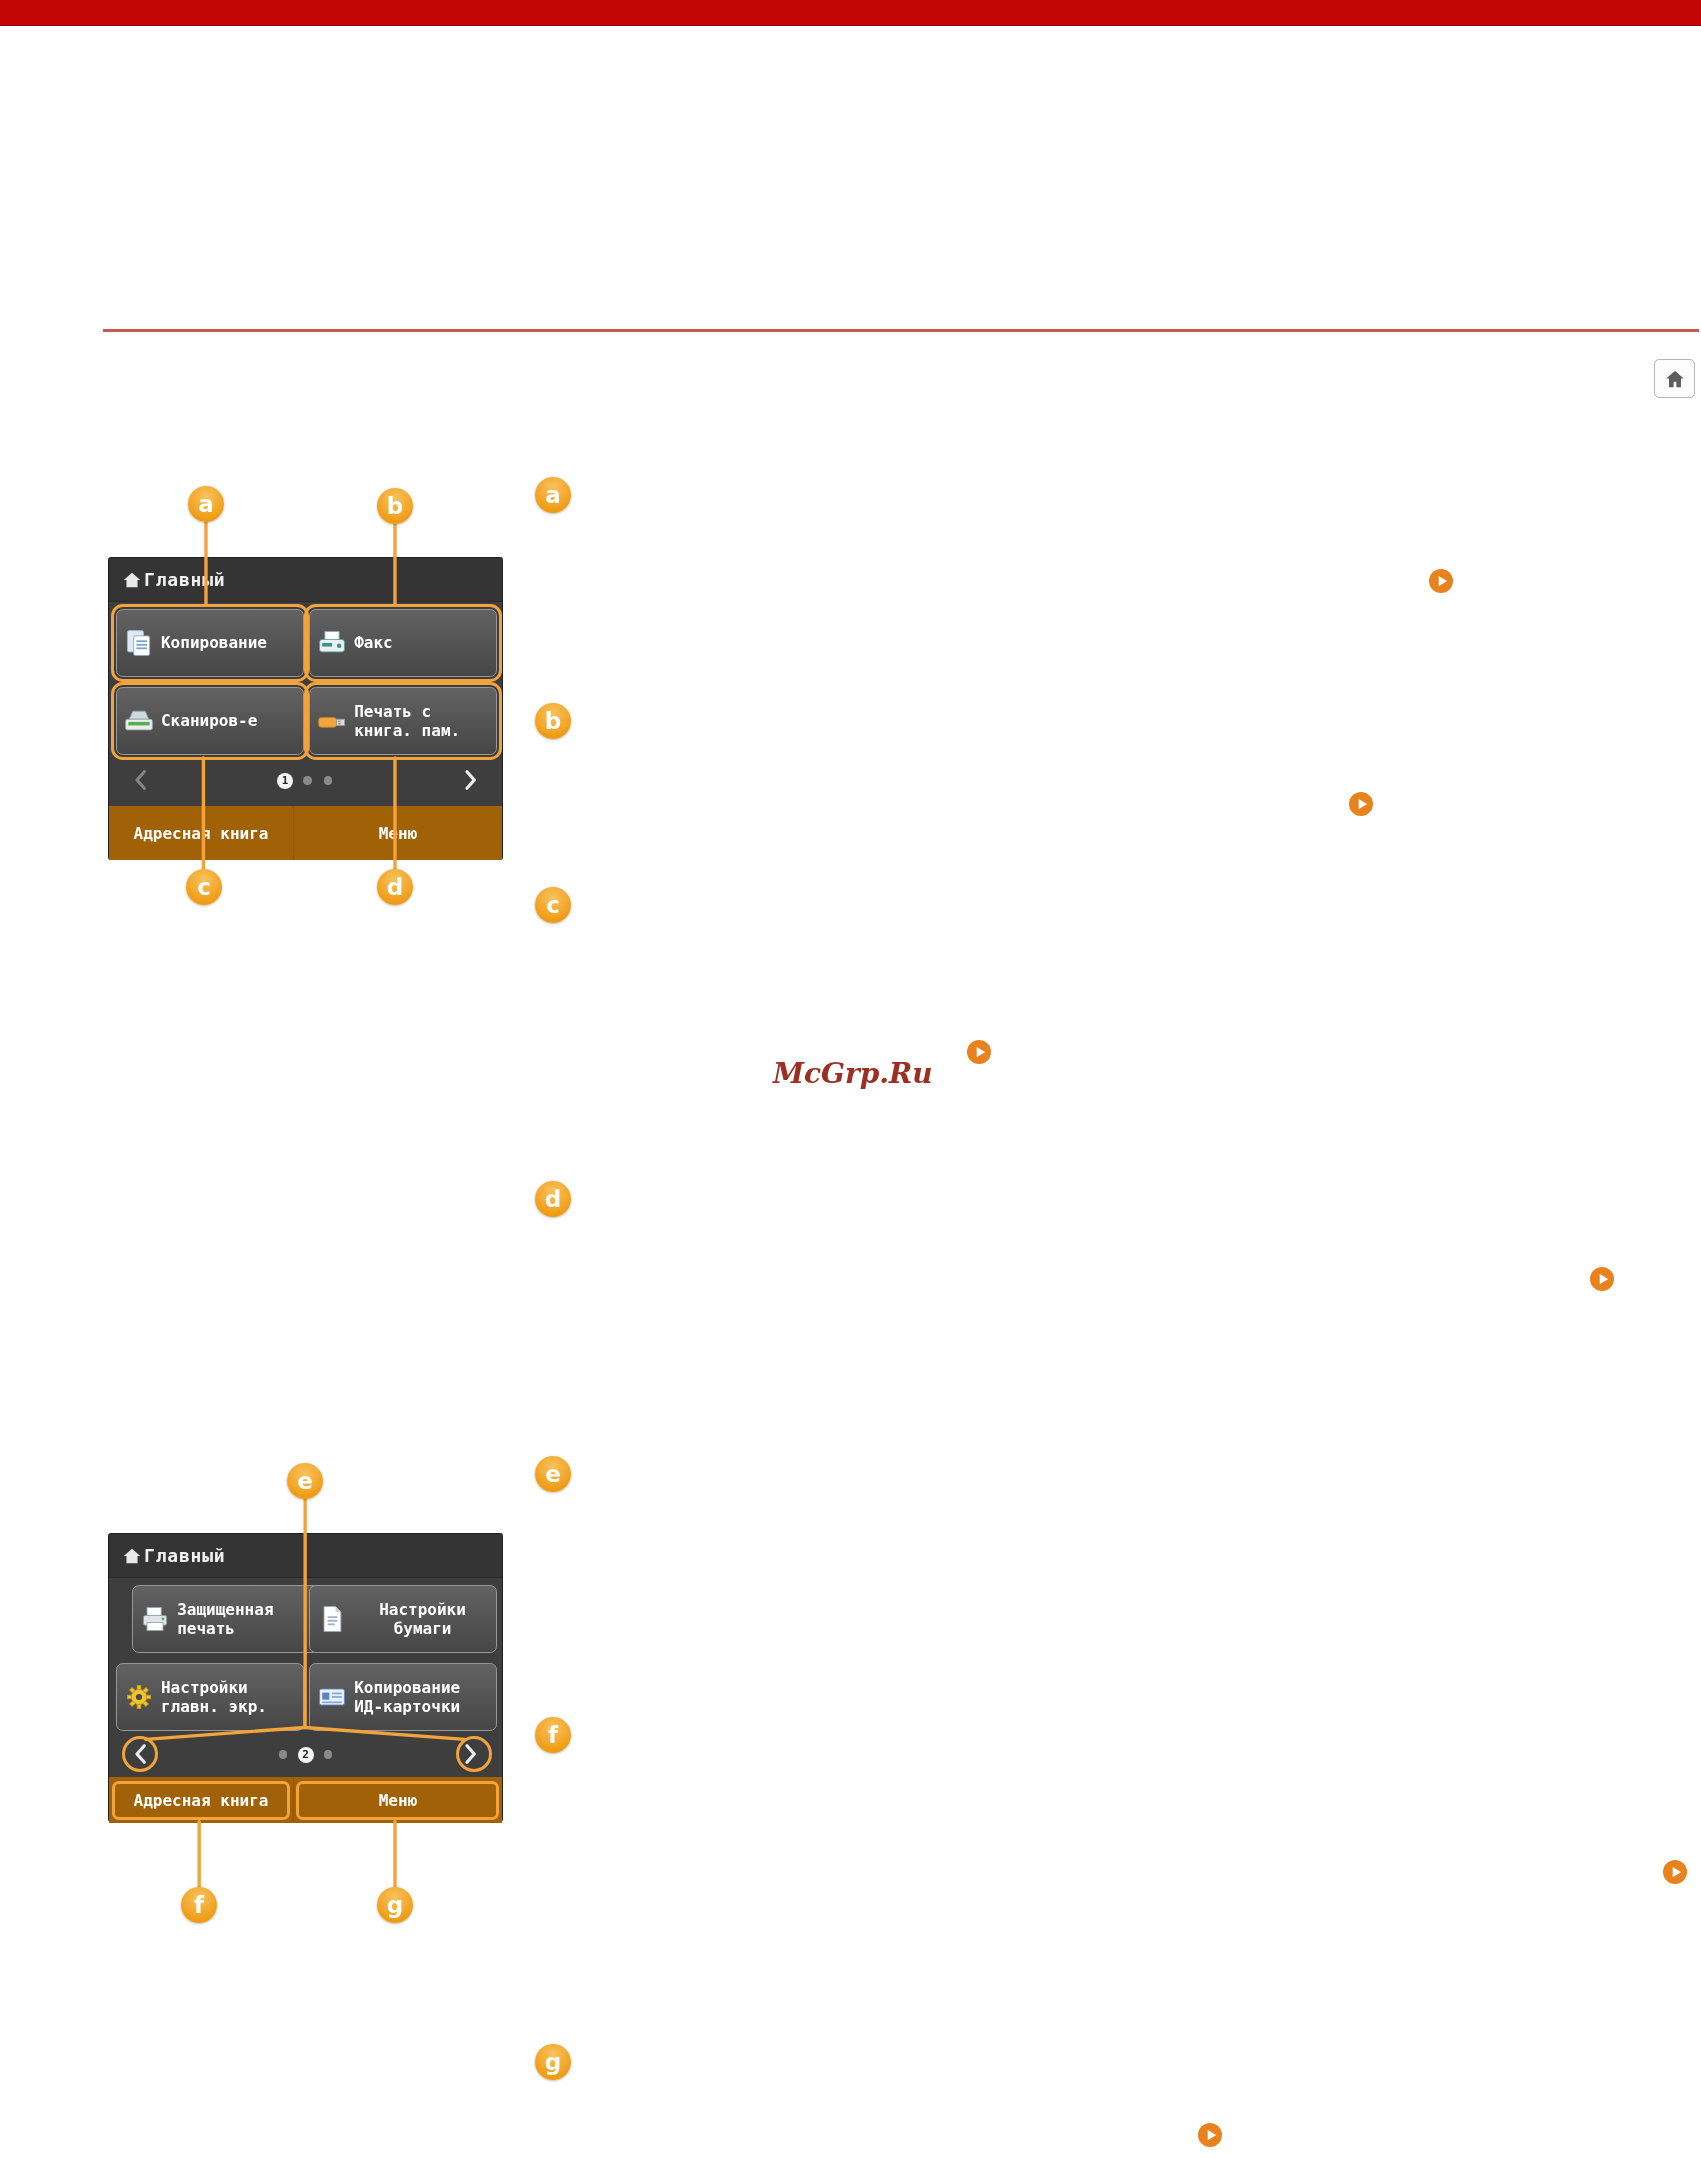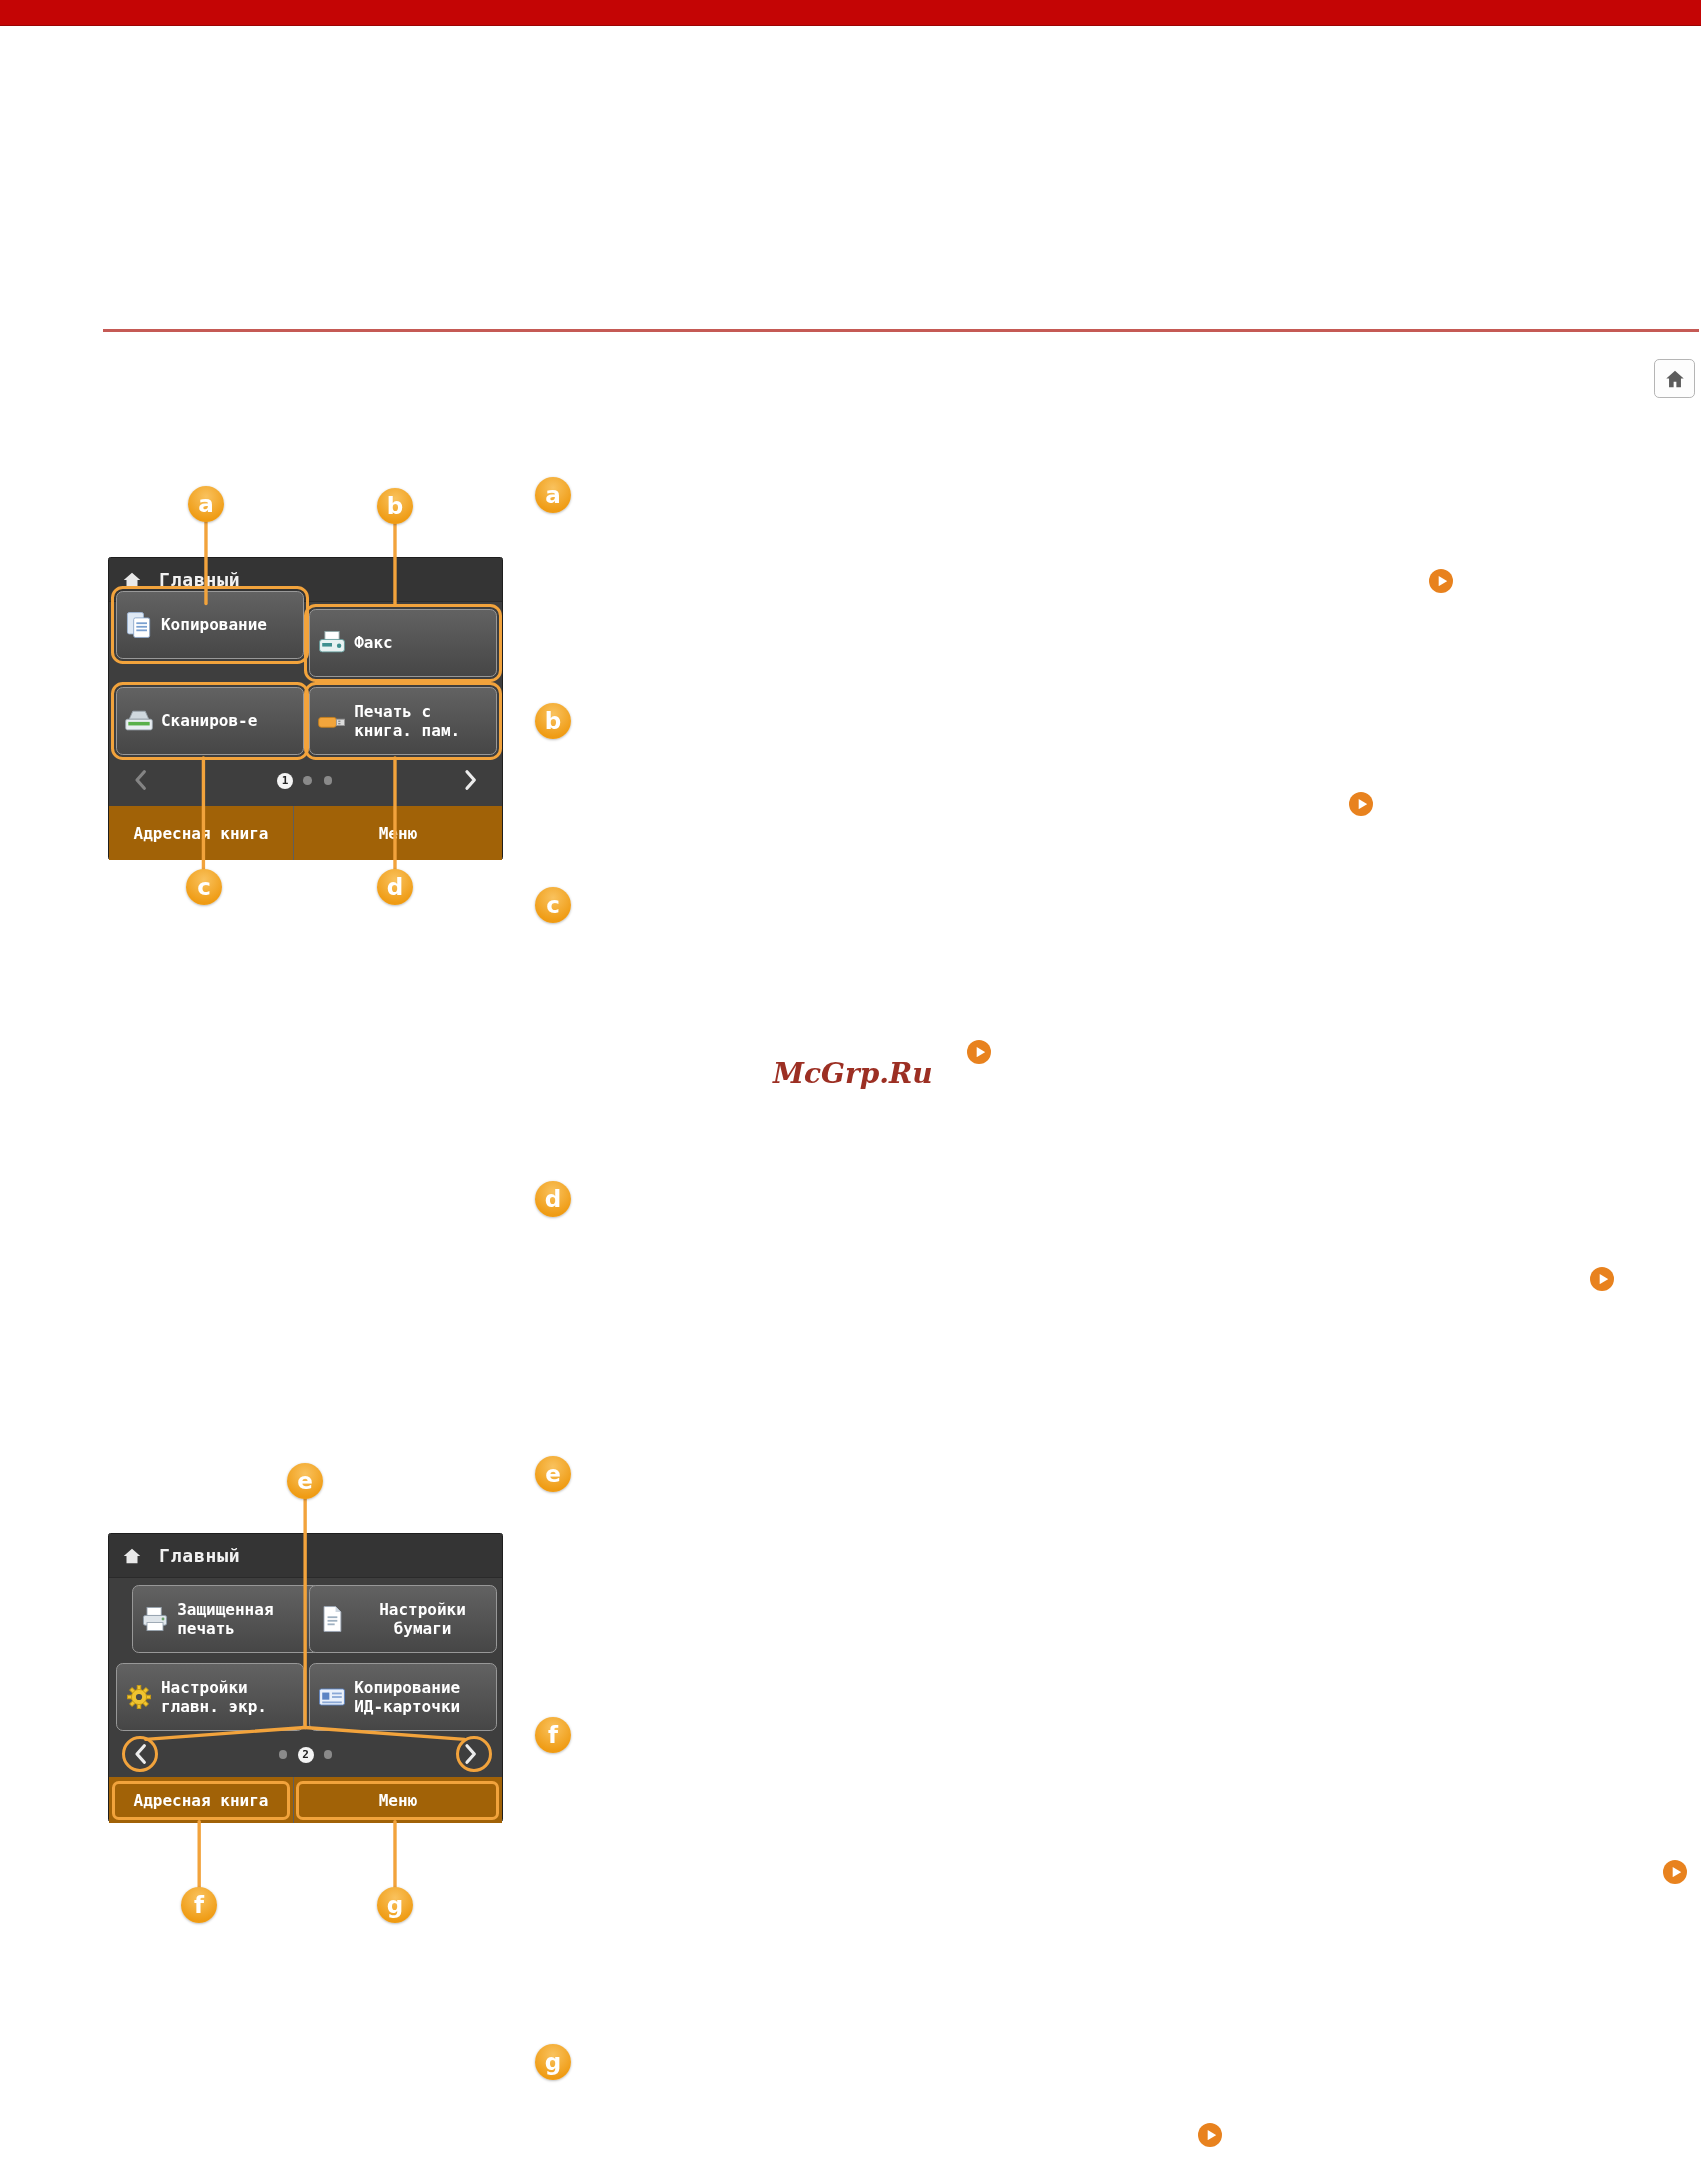--- a/index.html
+++ b/index.html
@@ -14,21 +14,21 @@
 
   
   .home-btn{position:absolute;left:1654px;top:359px;width:39px;height:37px;border:1.7px solid #b5b5b5;
             border-radius:5.1px;background:#fdfdfd;display:flex;align-items:center;justify-content:center;cursor:pointer;}
   .home-btn svg{width:22px;height:22px;}
 
   
   .lcd{position:absolute;width:395px;background:#3e3e3e;border:0.8px solid #1e1e1e;border-radius:2.5px;
        box-sizing:border-box;color:#fff;font-family:"DejaVu Sans Mono",monospace;z-index:1;}
   .lcd-header{position:absolute;left:0;top:0;width:100%;height:44px;background:#343434;
-              display:flex;align-items:center;gap:16px;padding-left:12px;box-sizing:border-box;
+              display:flex;align-items:center;gap:1px;padding-left:12px;box-sizing:border-box;
               border-bottom:0.8px solid #2a2a2a;}
   .lcd-header svg{width:22px;height:22px;}
   .lcd-title{font-size:18px;font-weight:bold;color:#f2f2f2;letter-spacing:0.8px;}
 
   .lcd-btn{position:absolute;width:188px;height:68px;box-sizing:border-box;border:1.7px solid #989898;
            border-radius:6.8px;background:linear-gradient(#626262,#464646);
            display:flex;align-items:center;gap:5.1px;padding:3.4px 5.1px;cursor:pointer;}
   .lcd-btn .ico{width:34px;height:34px;flex:0 0 34px;display:flex;align-items:center;justify-content:center;}
   .lcd-btn .ico svg{width:32px;height:32px;}
   .lcd-btn .lbl{font-size:16px;font-weight:bold;line-height:1.2;color:#fff;}
@@ -87,21 +87,21 @@
   </div>
 
   <div class="lcd" style="left:108px;top:557px;height:303px;">
     <div class="lcd-header">
       <svg viewBox="0 0 24 24">
         <path d="M12 4 L3 12 h3 v8 h12 v-8 h3 z" fill="#e9e9e9"></path>
       </svg>
       <span class="lcd-title">Главный</span>
     </div>
 
-    <div class="lcd-btn hl" style="left:6.8px;top:33px;">
+    <div class="lcd-btn hl" style="left:6.8px;top:51px;">
       <span class="ico">
         <svg viewBox="0 0 36 36">
           <rect x="5" y="4" width="18" height="24" rx="2" fill="#dfe9f5" stroke="#9db6d6"></rect>
           <rect x="12" y="10" width="18" height="22" rx="2" fill="#ffffff" stroke="#8aa5c8"></rect>
           <rect x="15" y="15" width="12" height="2" fill="#7aa0d0"></rect>
           <rect x="15" y="19" width="12" height="2" fill="#7aa0d0"></rect>
           <rect x="15" y="23" width="12" height="2" fill="#7aa0d0"></rect>
         </svg>
       </span>
       <span class="lbl">Копирование</span>

